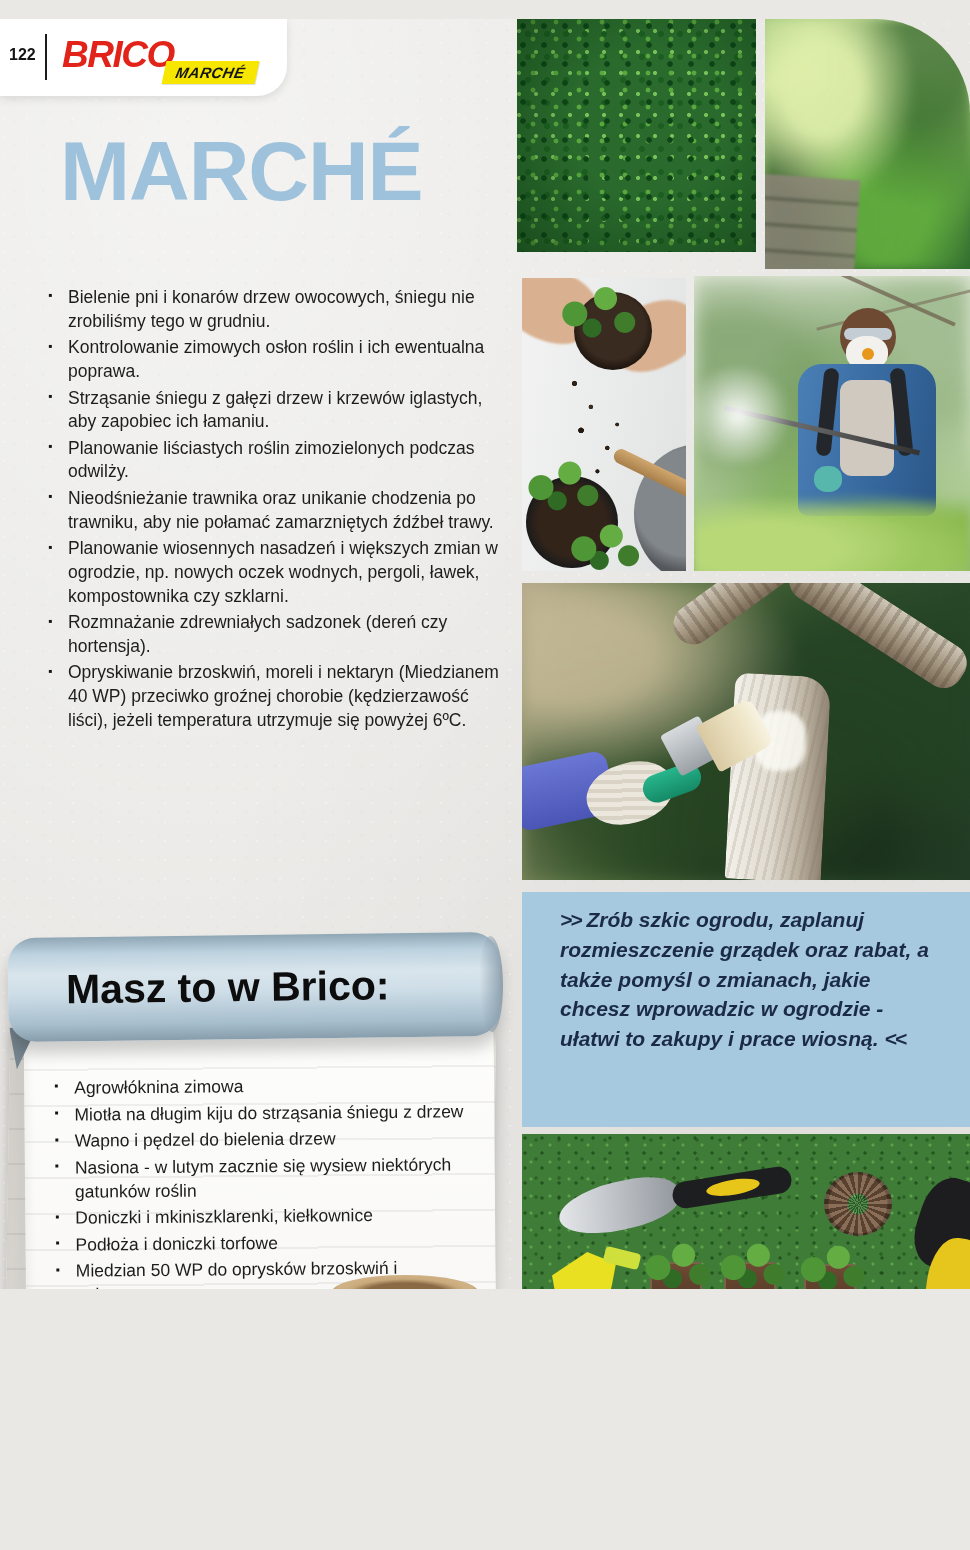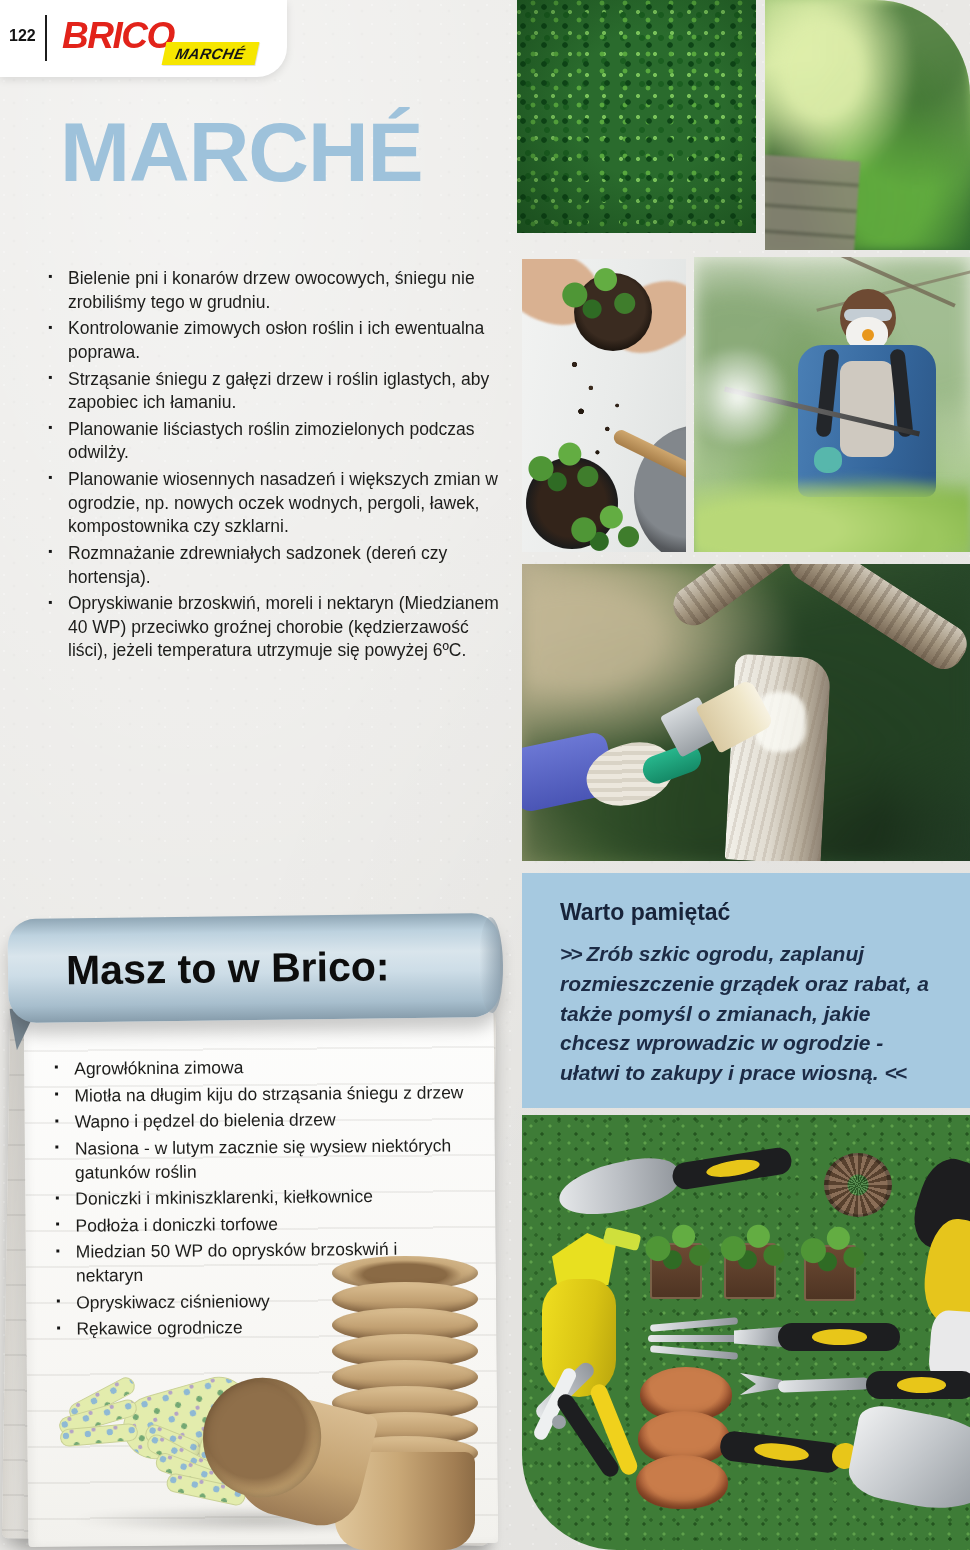--- a/index.html
+++ b/index.html
@@ -1,25 +1,26 @@
 <!DOCTYPE html>
 <html lang="pl"><head>
 <meta charset="utf-8">
 <style>
   html,body{margin:0;padding:0;}
   body{
     width:970px;height:1550px;overflow:hidden;
     font-family:"Liberation Sans","DejaVu Sans",sans-serif;
     background:#e9e8e5;
   }
-  #page{position:relative;width:970px;height:1550px;overflow:hidden;
+  #page{position:relative;width:970px;height:1270px;overflow:hidden;
     background:
       radial-gradient(ellipse at 20% 10%, rgba(255,255,255,.5), transparent 60%),
       radial-gradient(ellipse at 80% 90%, rgba(0,0,0,.04), transparent 55%),
       #e9e8e5;
+    margin-top: 19px;
   }
   
   #grain{position:absolute;inset:0;pointer-events:none;opacity:.5;
     background-image:
       radial-gradient(circle at 4px 5px, rgba(255,255,255,.55) 1px, transparent 1.6px),
       radial-gradient(circle at 14px 11px, rgba(0,0,0,.035) 1px, transparent 1.7px);
     background-size:23px 19px, 29px 23px;}
 
   
   .header-card{position:absolute;left:0;top:0;width:287px;height:77px;background:#fff;
@@ -214,24 +215,25 @@
   </div>
 
   <div class="month-title">MARCHÉ</div>
 
   <ul class="bullet-list month-list">
 
       <li>Bielenie pni i konarów drzew owocowych, śniegu nie zrobiliśmy tego w grudniu.</li>
 
       <li>Kontrolowanie zimowych osłon roślin i ich ewentualna poprawa.</li>
 
-      <li>Strząsanie śniegu z gałęzi drzew i roślin iglastych, aby zapobiec ich łamaniu.</li>
+      <li>Strząsanie śniegu z gałęzi drzew i krzewów iglastych, aby zapobiec ich łamaniu.</li>
 
       <li>Planowanie liściastych roślin zimozielonych podczas odwilży.</li>
 
+      <li>Nieodśnieżanie trawnika oraz unikanie chodzenia po trawniku, aby nie połamać zamarzniętych źdźbeł trawy.</li>
 
       <li>Planowanie wiosennych nasadzeń i większych zmian w ogrodzie, np. nowych oczek wodnych, pergoli, ławek, kompostownika czy szklarni.</li>
 
 
       <li>Rozmnażanie zdrewniałych sadzonek (dereń czy hortensja).</li>
 
 
       <li>Opryskiwanie brzoskwiń, moreli i nektaryn (Miedzianem 40 WP) przeciwko groźnej chorobie (kędzierzawość liści), jeżeli temperatura utrzymuje się powyżej 6ºC.</li>
     </ul>
 
@@ -340,21 +342,20 @@
       <div class="trunk-lower"></div>
       <div class="paint-patch"></div>
       <div class="sleeve"></div>
       <div class="wglove"></div>
       <div class="grip"></div>
       <div class="brush-ferrule"></div>
       <div class="brush-bristles"></div>
     </div>
 
     <div class="reminder-box">
-      <h3 class="reminder-heading">Warto pamiętać</h3>
       <p class="reminder-text"><span class="arrow">&gt;&gt;</span> <span>Zrób szkic ogrodu, zaplanuj rozmieszczenie grządek oraz rabat, a także pomyśl o zmianach, jakie chcesz wprowadzic w ogrodzie - ułatwi to zakupy i prace wiosną.</span> <span class="arrow">&lt;&lt;</span></p>
     </div>
 
     <div class="photo photo-tools">
 
       <div class="abs metal" style="left:36px;top:48px;width:122px;height:48px;border-radius:50% 42% 42% 50%;transform:rotate(-13deg);"></div>
       <div class="abs handle-black" style="left:150px;top:40px;width:120px;height:27px;transform:rotate(-9deg);">
         <div class="handle-yellow-inset"></div>
       </div>
 

